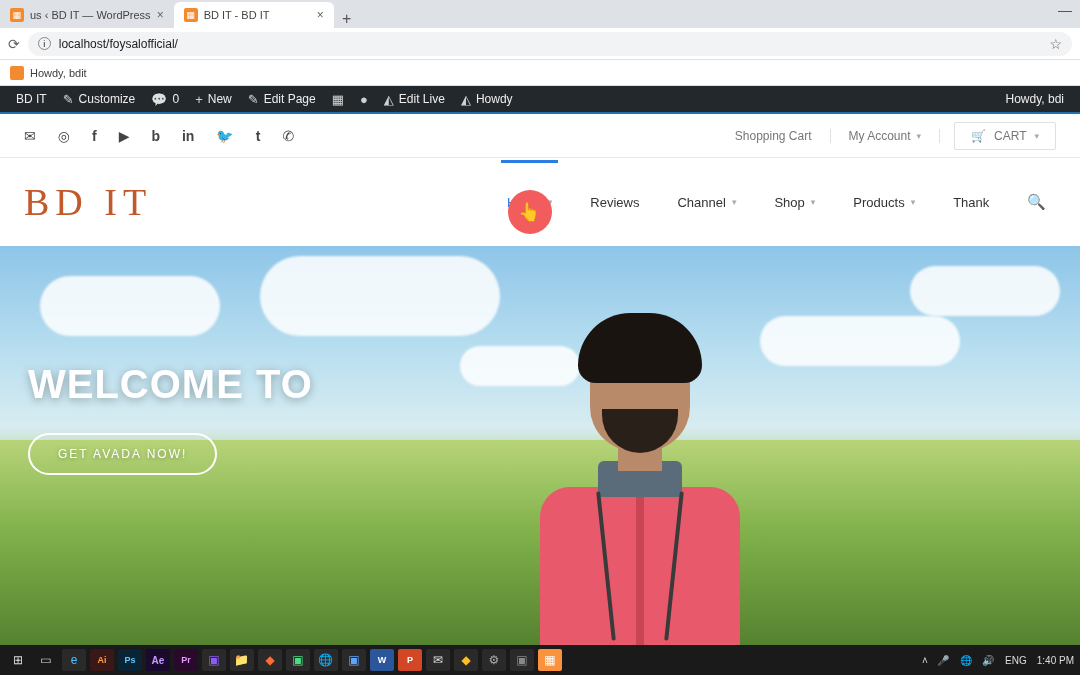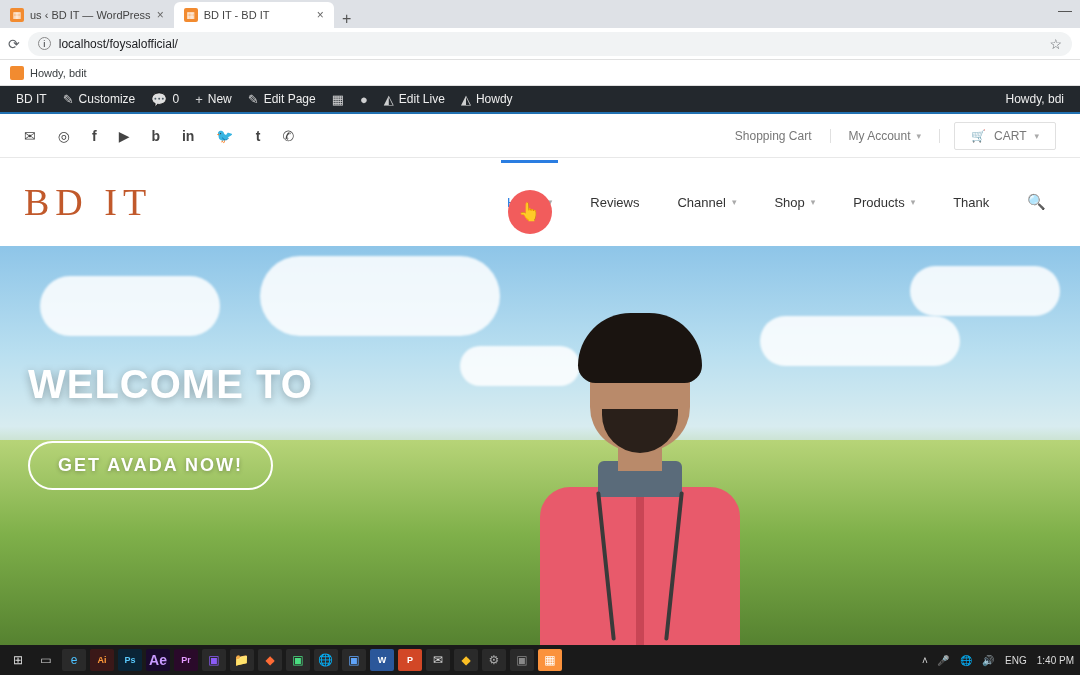--- a/index.html
+++ b/index.html
@@ -56,21 +56,21 @@
 .cloud { position: absolute; background: rgba(255,255,255,.85); border-radius: 999px; filter: blur(1px); }
 .c1 { width: 180px; height: 60px; top: 30px; left: 40px; }
 .c2 { width: 240px; height: 80px; top: 10px; left: 260px; }
 .c3 { width: 200px; height: 50px; top: 70px; right: 120px; }
 .c4 { width: 150px; height: 50px; top: 20px; right: 20px; }
 .c5 { width: 120px; height: 40px; top: 100px; left: 460px; }
 .grass { position: absolute; bottom: 0; left: 0; right: 0; height: 55%; background: linear-gradient(180deg,#b7d478 0%,#7fb04a 40%,#4a7529 100%); }
 .hero-text { position: absolute; left: 28px; top: 115px; color: #fff; }
 .hero-h1 { font-size: 40px; font-weight: 800; letter-spacing: 1px; line-height: 1.15; text-shadow: 0 2px 8px rgba(0,0,0,.3); }
 .hero-sub { margin-top: 14px; font-size: 18px; font-weight: 500; letter-spacing: 1px; text-shadow: 0 2px 6px rgba(0,0,0,.3); }
-.hero-btn { margin-top: 34px; display: inline-block; border: 2px solid #fff; border-radius: 999px; padding: 12px 28px; font-size: 18px; font-weight: 700; letter-spacing: 2px; cursor: pointer; text-shadow: 0 1px 4px rgba(0,0,0,.3); }
+.hero-btn { margin-top: 26px; display: inline-block; border: 2px solid #fff; border-radius: 999px; padding: 12px 28px; font-size: 12px; font-weight: 400; letter-spacing: 2px; cursor: pointer; text-shadow: 0 1px 4px rgba(0,0,0,.3); }
 
 
 .person { position: absolute; right: 320px; top: 75px; width: 240px; height: 360px; }
 .p-head { position: absolute; top: 0; left: 70px; width: 100px; height: 130px; background: #b98a6a; border-radius: 50px 50px 44px 44px; }
 .p-hair { position: absolute; top: -8px; left: 58px; width: 124px; height: 70px; background: #1a1410; border-radius: 60px 60px 20px 20px; }
 .p-beard { position: absolute; top: 88px; left: 82px; width: 76px; height: 44px; background: #2a201a; border-radius: 0 0 38px 38px; }
 .p-neck { position: absolute; top: 120px; left: 98px; width: 44px; height: 30px; background: #b98a6a; }
 .p-collar { position: absolute; top: 140px; left: 78px; width: 84px; height: 36px; background: #5a6b7a; border-radius: 6px 6px 0 0; }
 .p-body { position: absolute; top: 166px; left: 20px; width: 200px; height: 200px; background: #e85a6b; border-radius: 30px 30px 8px 8px; }
 .p-zip { position: absolute; top: 166px; left: 116px; width: 8px; height: 200px; background: #c94555; }
@@ -80,21 +80,21 @@
 
 
 .cursor-hl { position: absolute; width: 44px; height: 44px; background: #f25c5c; border-radius: 50%; z-index: 50; display: flex; align-items: center; justify-content: center; font-size: 18px; }
 
 
 .taskbar { position: absolute; bottom: 0; left: 0; right: 0; height: 30px; background: #1a1a1a; display: flex; align-items: center; padding: 0 6px; gap: 4px; }
 .tb-icon { width: 24px; height: 22px; display: flex; align-items: center; justify-content: center; font-size: 12px; color: #ddd; cursor: pointer; border-radius: 2px; }
 .tb-icon.app { background: #2a2a2a; }
 .tb-ai { background: #3a1818; color: #ff9a3a; font-size: 9px; font-weight: bold; }
 .tb-ps { background: #0a2436; color: #5ac8fa; font-size: 9px; font-weight: bold; }
-.tb-ae { background: #1a0a2e; color: #c99aff; font-size: 14px; font-weight: bold; }
+.tb-ae { background: #1a0a2e; color: #c99aff; font-size: 10px; font-weight: bold; }
 .tb-pr { background: #2a0a2a; color: #e49aff; font-size: 9px; font-weight: bold; }
 .tb-right { margin-left: auto; display: flex; align-items: center; gap: 10px; color: #ddd; font-size: 10px; }
 .tb-right span { cursor: pointer; }
 </style>
 </head>
 <body>
 
 <div class="browser-tabs">
   <div class="tab">
     <span class="tab-favicon">▦</span>

